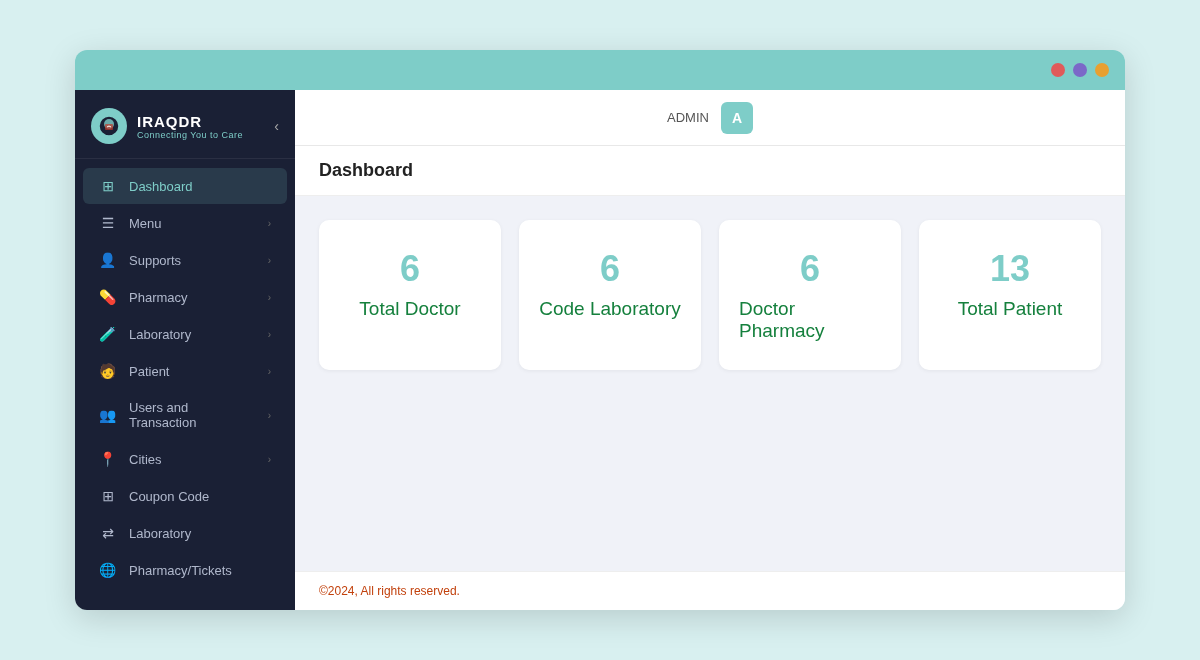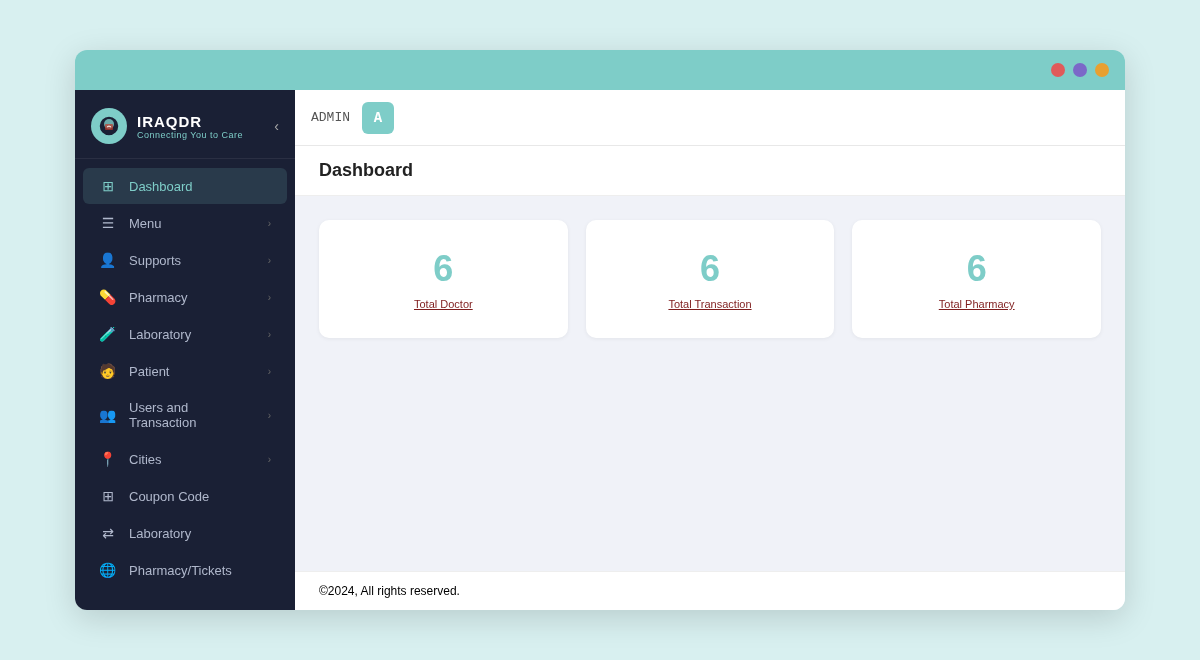--- a/index.html
+++ b/index.html
@@ -107,25 +107,24 @@
       background: #f0f2f8;
       display: flex;
       flex-direction: column;
     }
 
     .topbar {
       background: #fff;
       height: 56px;
       display: flex;
       align-items: center;
-      justify-content: flex-start;
-      padding: 0 16px;
+      justify-content: center;
+      padding: 0 24px;
       border-bottom: 1px solid #e8e8e8;
       gap: 12px;
-      font-family: Liberation Mono, monospace;
     }
     .admin-label {
       color: #555;
       font-size: 13px;
       font-weight: 500;
     }
     .admin-avatar {
       width: 32px; height: 32px;
       border-radius: 6px;
       background: #7ecdc8;
@@ -167,31 +166,30 @@
       align-items: center;
       gap: 8px;
       box-shadow: 0 1px 4px rgba(0,0,0,0.06);
     }
     .stat-number {
       font-size: 36px;
       font-weight: 700;
       color: #7ecdc8;
     }
     .stat-label {
-      font-size: 11px;
-      color: #7f1d1d;
-      text-decoration: underline;
+      font-size: 19px;
+      color: #15803d;
     }
 
     .footer-bar {
       background: #fff;
       padding: 12px 24px;
       border-top: 1px solid #eee;
       font-size: 12px;
-      color: #000000;
+      color: #c2410c;
       margin-top: auto;
     }
   </style>
 </head>
 <body>
 
 <div class="window">
 
   <div class="title-bar">
     <span class="traffic-light tl-red"></span>
@@ -287,25 +285,29 @@
         </div>
 
         <div class="cards-section">
 
         <div class="stat-card">
               <div class="stat-number">6</div>
               <div class="stat-label">Total Doctor</div>
             </div>
             <div class="stat-card">
               <div class="stat-number">6</div>
-              <div class="stat-label">Total Transaction</div>
+              <div class="stat-label">Code Laboratory</div>
             </div>
             <div class="stat-card">
               <div class="stat-number">6</div>
-              <div class="stat-label">Total Pharmacy</div>
+              <div class="stat-label">Doctor Pharmacy</div>
+            </div>
+            <div class="stat-card">
+              <div class="stat-number">13</div>
+              <div class="stat-label">Total Patient</div>
             </div>
           </div>
       </div>
 
       <div class="footer-bar">©2024, All rights reserved.</div>
     </div>
   </div>
 </div>
 
 </body></html>

